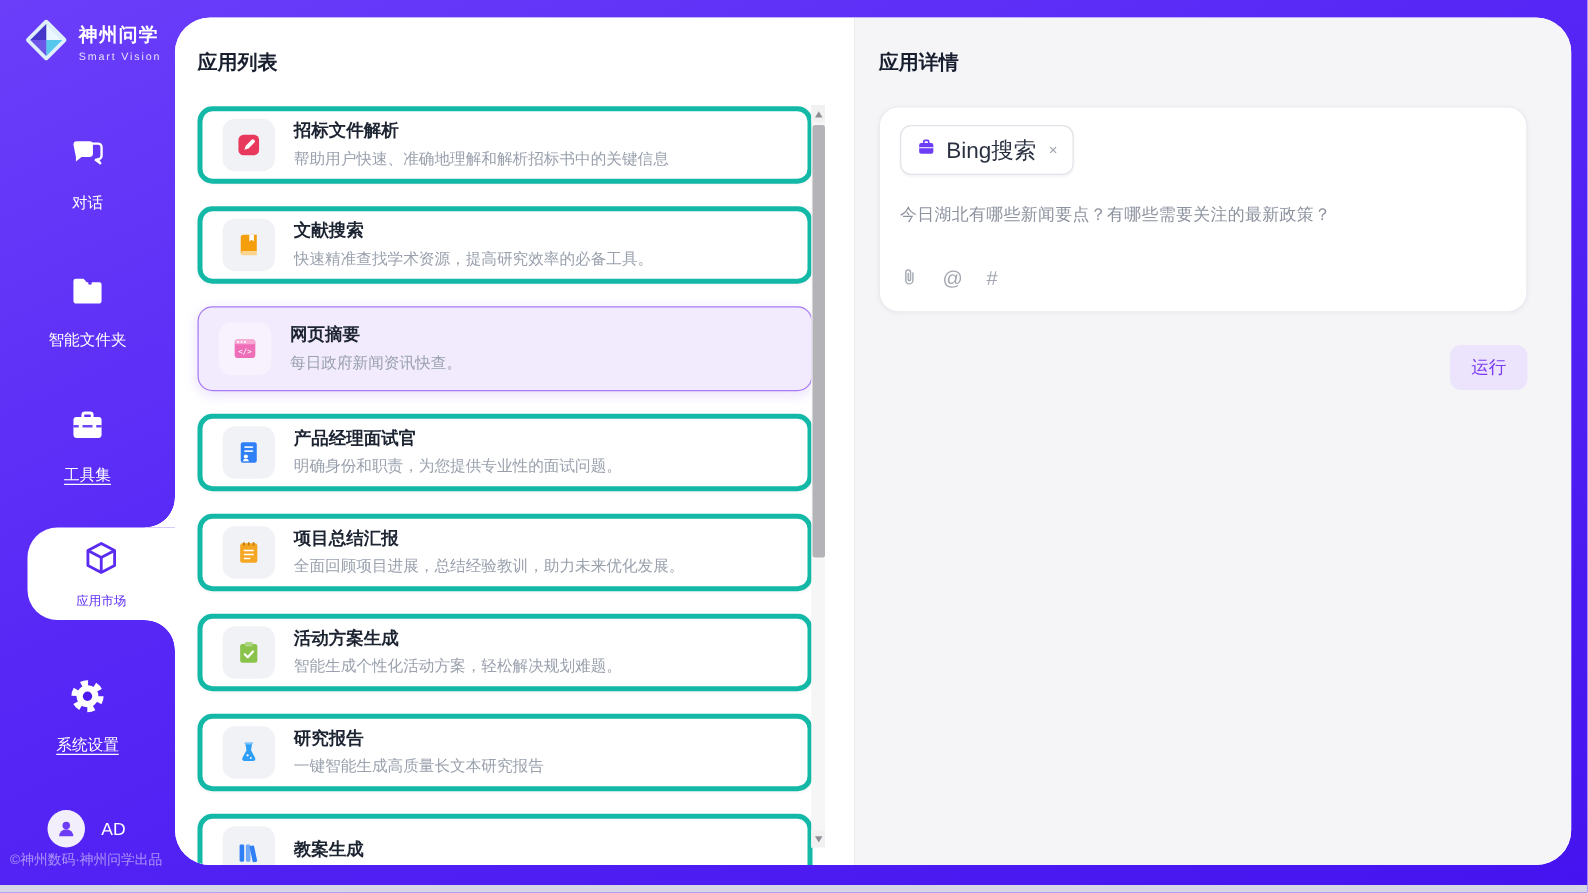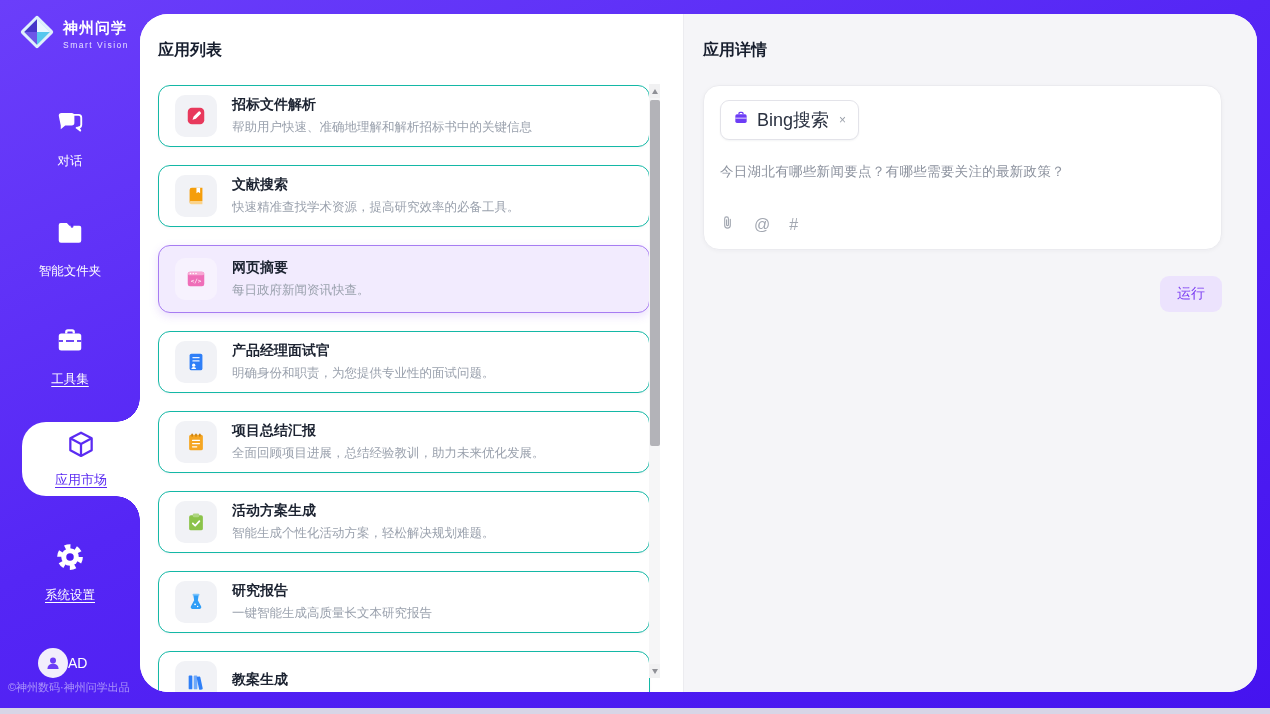--- a/index.html
+++ b/index.html
@@ -20,45 +20,45 @@
 
   .nav-item { position:absolute; left:0; width:140px; display:flex; flex-direction:column;
     align-items:center; gap:11px; cursor:pointer; }
   .nav-item .label { color:#ffffff; font-size:12.5px; }
   .nav-item .label.u { text-decoration:underline; text-underline-offset:3px; }
 
   
   .nav-pill { position:absolute; left:22px; right:0; top:422px; height:74px;
     background:#ffffff; border-radius:24px 0 0 24px; display:flex; flex-direction:column;
     align-items:center; justify-content:center; gap:6px; cursor:pointer; }
-  .nav-pill .label { color:#5b2bf2; font-size:13px; text-decoration:underline;
+  .nav-pill .label { color:#5b2bf2; font-size:10px; 
     text-underline-offset:3px; }
   .nav-pill::before { content:''; position:absolute; right:0; top:-24px; width:24px; height:24px;
     background:radial-gradient(circle at 0 0, rgba(0,0,0,0) 23.5px, #ffffff 24px); }
   .nav-pill::after { content:''; position:absolute; right:0; bottom:-24px; width:24px; height:24px;
     background:radial-gradient(circle at 0 100%, rgba(0,0,0,0) 23.5px, #ffffff 24px); }
 
-  .user-row { position:absolute; left:38px; top:648px; display:flex; align-items:center; cursor:pointer; }
+  .user-row { position:absolute; left:38px; top:648px; display:flex; align-items:center; gap:13px; cursor:pointer; }
   .avatar { width:30px; height:30px; border-radius:50%; background:#f2eefc;
     display:flex; align-items:center; justify-content:center; }
   .user-row .uname { color:#fff; font-size:14px; }
   .side-footer { position:absolute; left:8px; bottom:13px; color:rgba(255,255,255,.5);
     font-size:11px; white-space:nowrap; }
 
   
   .main { position:absolute; left:140px; top:14px; width:1117px; height:678px;
     background:#ffffff; border-radius:28px; overflow:hidden; display:flex; }
 
   
   .list-panel { position:relative; width:543px; height:100%; background:#ffffff;
     padding:26px 0 0 18px; }
   .panel-title { font-size:16px; font-weight:bold; color:#171e2e; }
   .cards { margin-top:24px; width:492px; }
   .card { display:flex; align-items:center; gap:15px; height:62px; margin-bottom:18px;
-    padding:0 16px; background:#ffffff; border:1px solid #14b8a6; border-radius:12px;
+    padding:0 16px; background:#ffffff; border:4px solid #14b8a6; border-radius:12px;
     box-shadow:0 1px 3px rgba(25,30,60,.04); cursor:pointer; }
   .card.selected { background:#f2ebfe; border:1.5px solid #a77cf2; height:68px;
     box-shadow:0 3px 10px rgba(140,80,240,.18); }
   .tile { flex:0 0 42px; width:42px; height:42px; border-radius:10px; background:#f1f2f6;
     display:flex; align-items:center; justify-content:center; }
   .card.selected .tile { background:#f7f2fe; }
   .card-name { font-size:14px; font-weight:bold; color:#1c2331; margin-bottom:5px; }
   .card-desc { font-size:12.5px; color:#9aa1ad; white-space:nowrap; overflow:hidden; }
 
   

